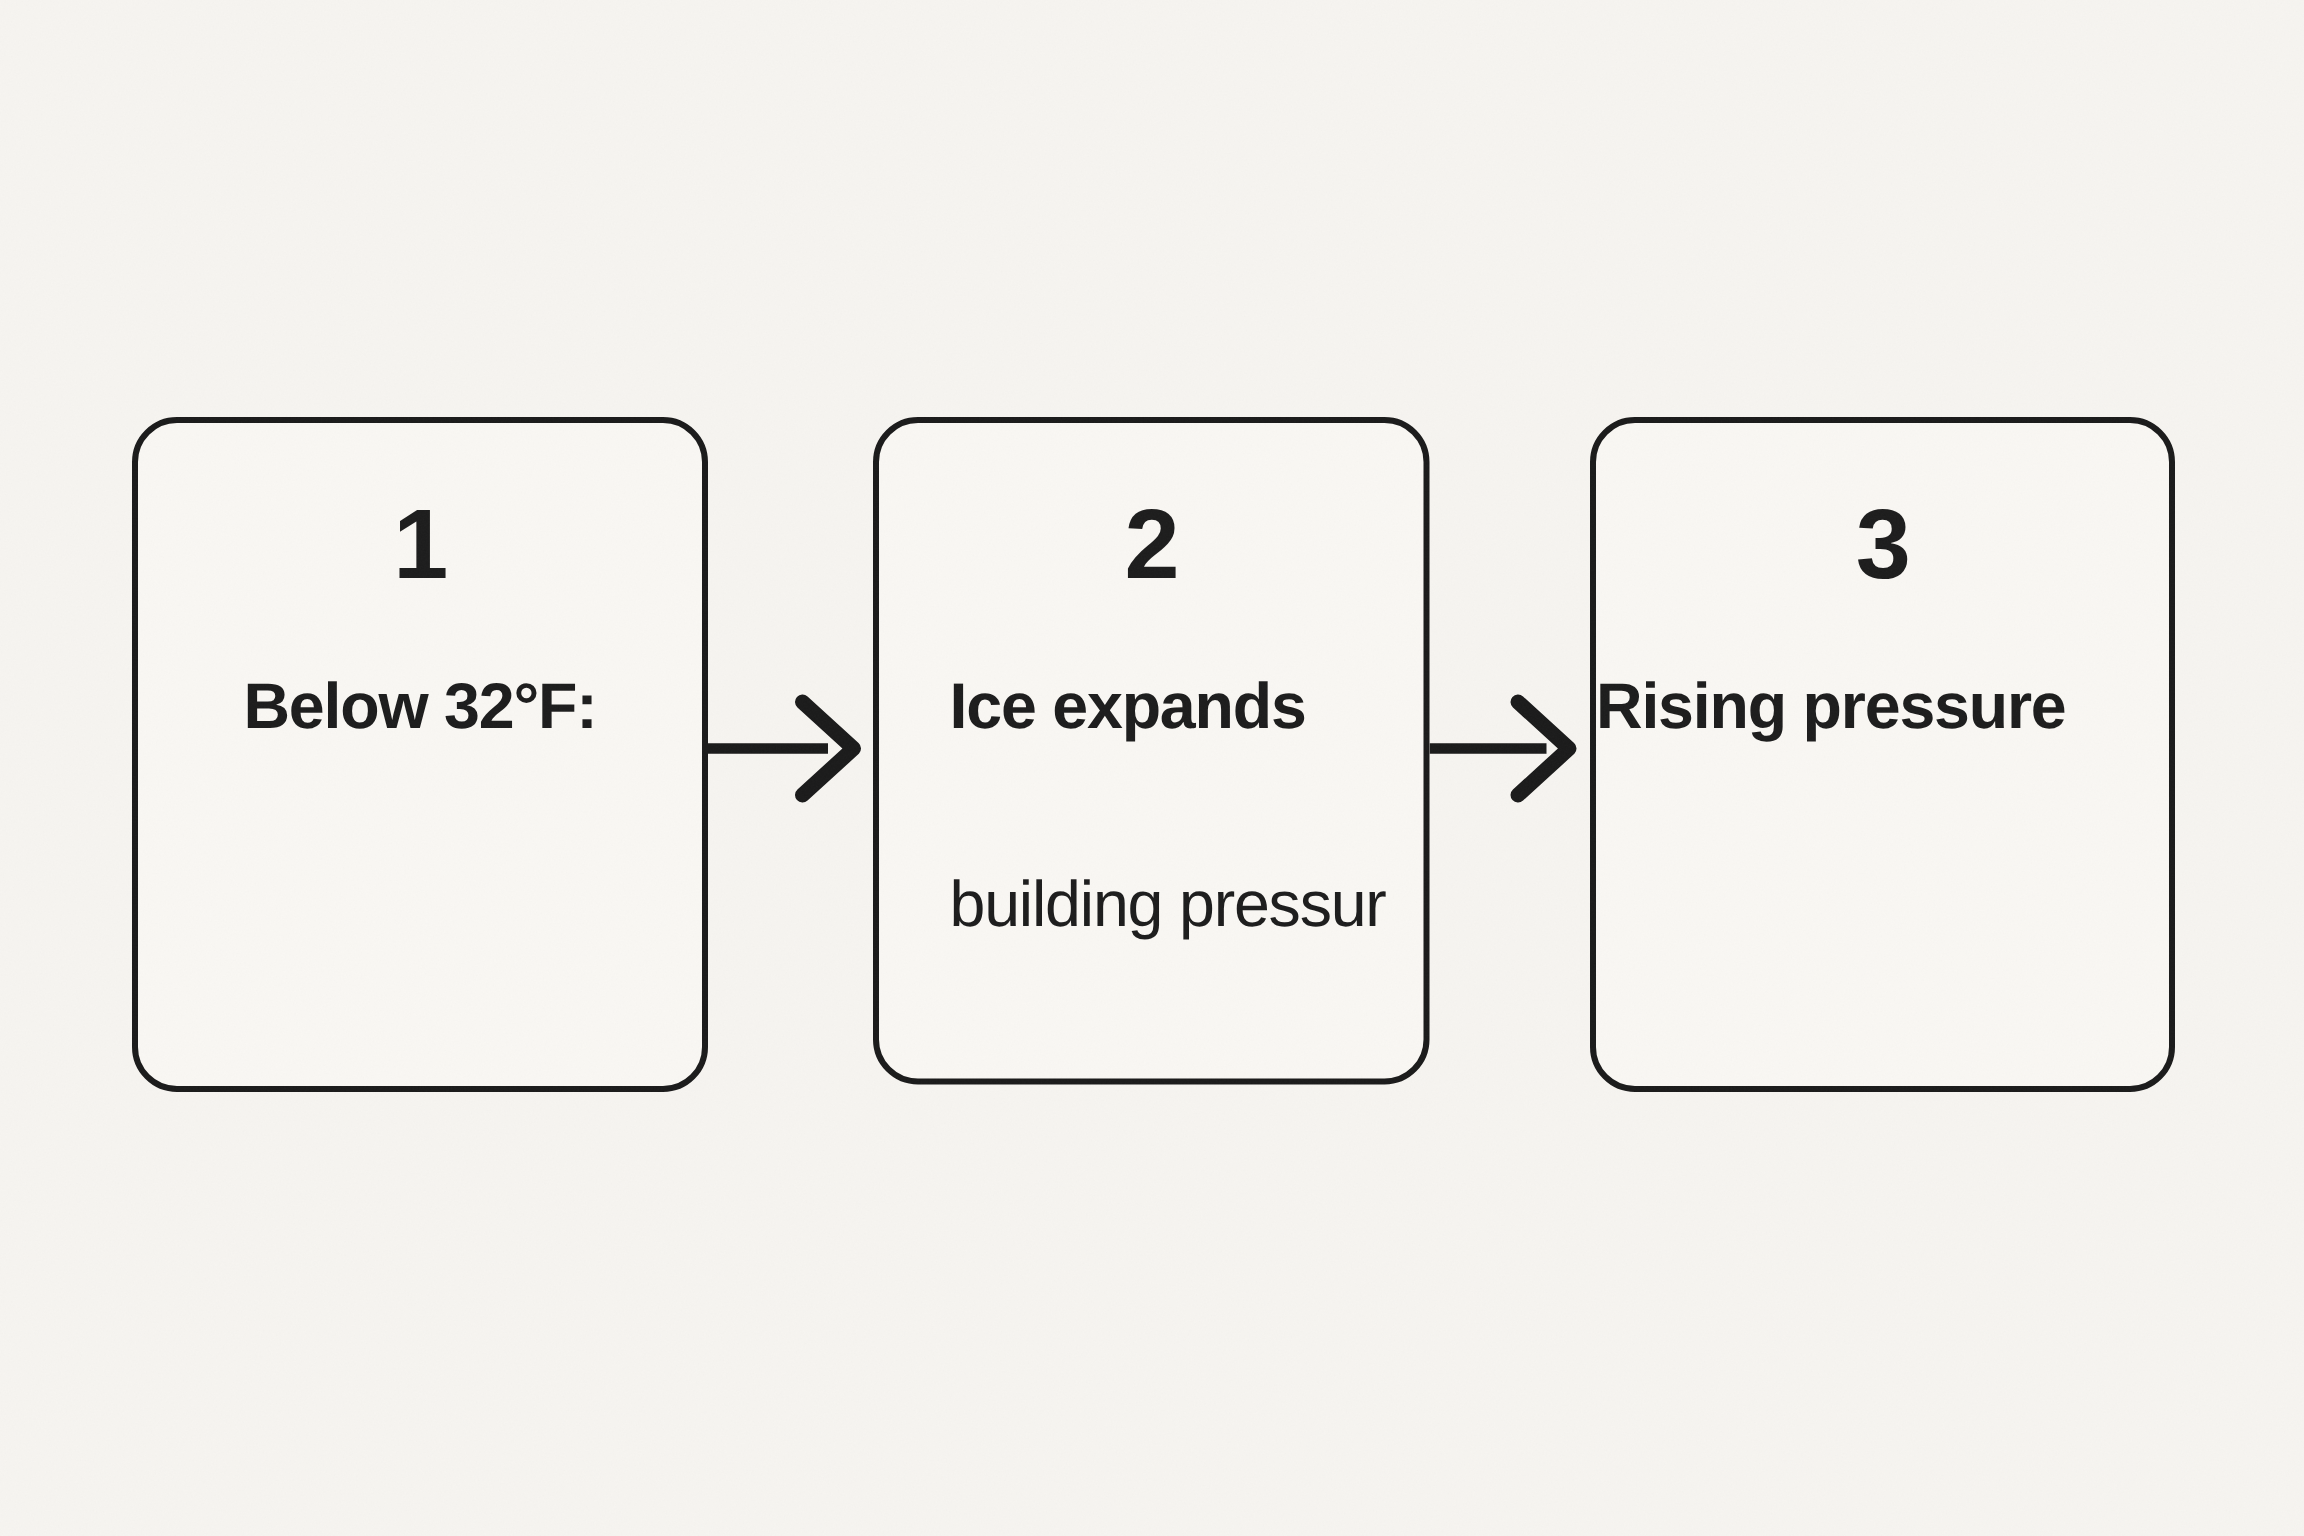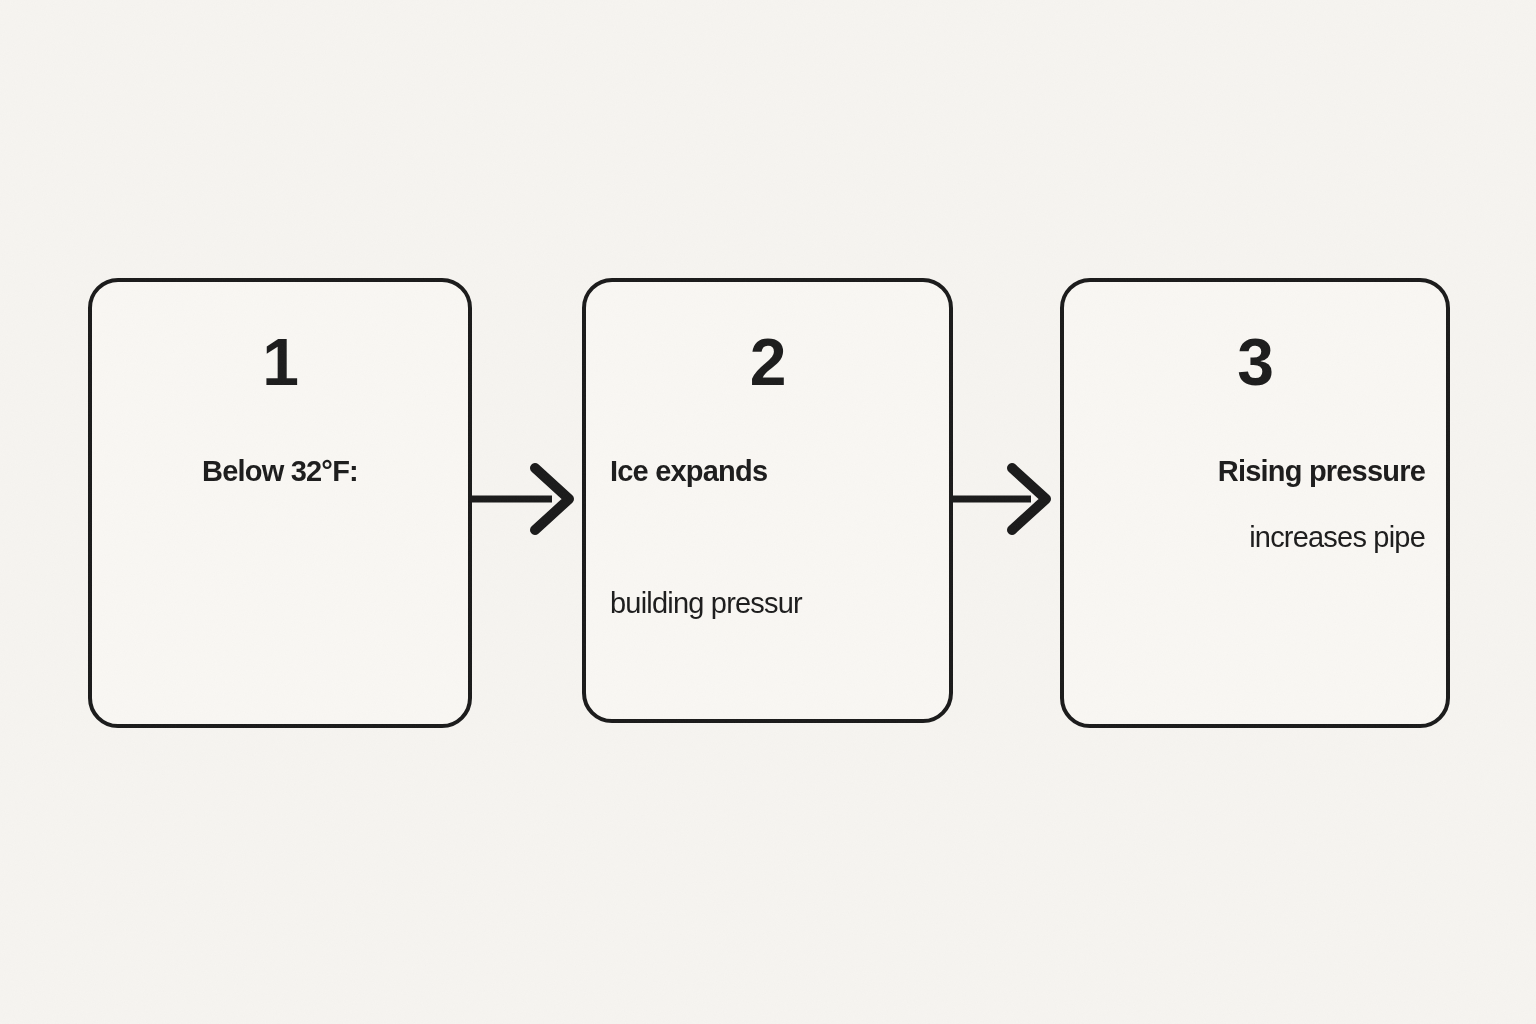--- a/index.html
+++ b/index.html
@@ -43,30 +43,30 @@
     line-height: 76px;
     font-weight: 700;
     letter-spacing: -1px;
     color: var(--text);
   }
   .step-text {
     position: absolute;
     top: 156px;
     left: 0;
     width: 100%;
-    font-size: 29px;
+    font-size: 43px;
     line-height: 66px;
     letter-spacing: -0.8px;
     color: var(--text);
     white-space: nowrap;
   }
   .step-text .heading { font-weight: 700; }
   .box-1 .step-text { text-align: center; }
-  .box-2 .step-text { text-align: left;  padding-left: 24px; }
-  .box-3 .step-text { text-align: right; padding-right: 21px; }
+  .box-2 .step-text { text-align: left;  padding-left: 47px; }
+  .box-3 .step-text { padding-right: 21px; }
   .box-2 { overflow: hidden; } 
 
   .flow-arrow {
     position: absolute;
     top: 460px;
     width: 110px;
     height: 80px;
   }
   .arrow-1 { left: 472px; }
   .arrow-2 { left: 953px; }
@@ -119,21 +119,21 @@
 
   <svg class="flow-arrow arrow-2" viewBox="0 0 110 80">
     <line class="shaft" x1="0" y1="39" x2="78" y2="39"></line>
     <polyline class="head" points="59,8 93,39 59,70"></polyline>
   </svg>
 
   <div class="step-box box-3">
     <div class="step-number">3</div>
     <div class="step-text">
       <span class="heading">Rising pressure</span><br>
-      <span class="body-line">increases pipe</span><br>
+      <br>
     </div>
   </div>
 
   <svg class="grain" width="1536" height="1024">
     <filter id="noiseFilter">
       <feTurbulence type="fractalNoise" baseFrequency="0.9" numOctaves="2" stitchTiles="stitch"></feTurbulence>
       <feColorMatrix type="saturate" values="0"></feColorMatrix>
     </filter>
     <rect width="1536" height="1024" filter="url(#noiseFilter)"></rect>
   </svg>

